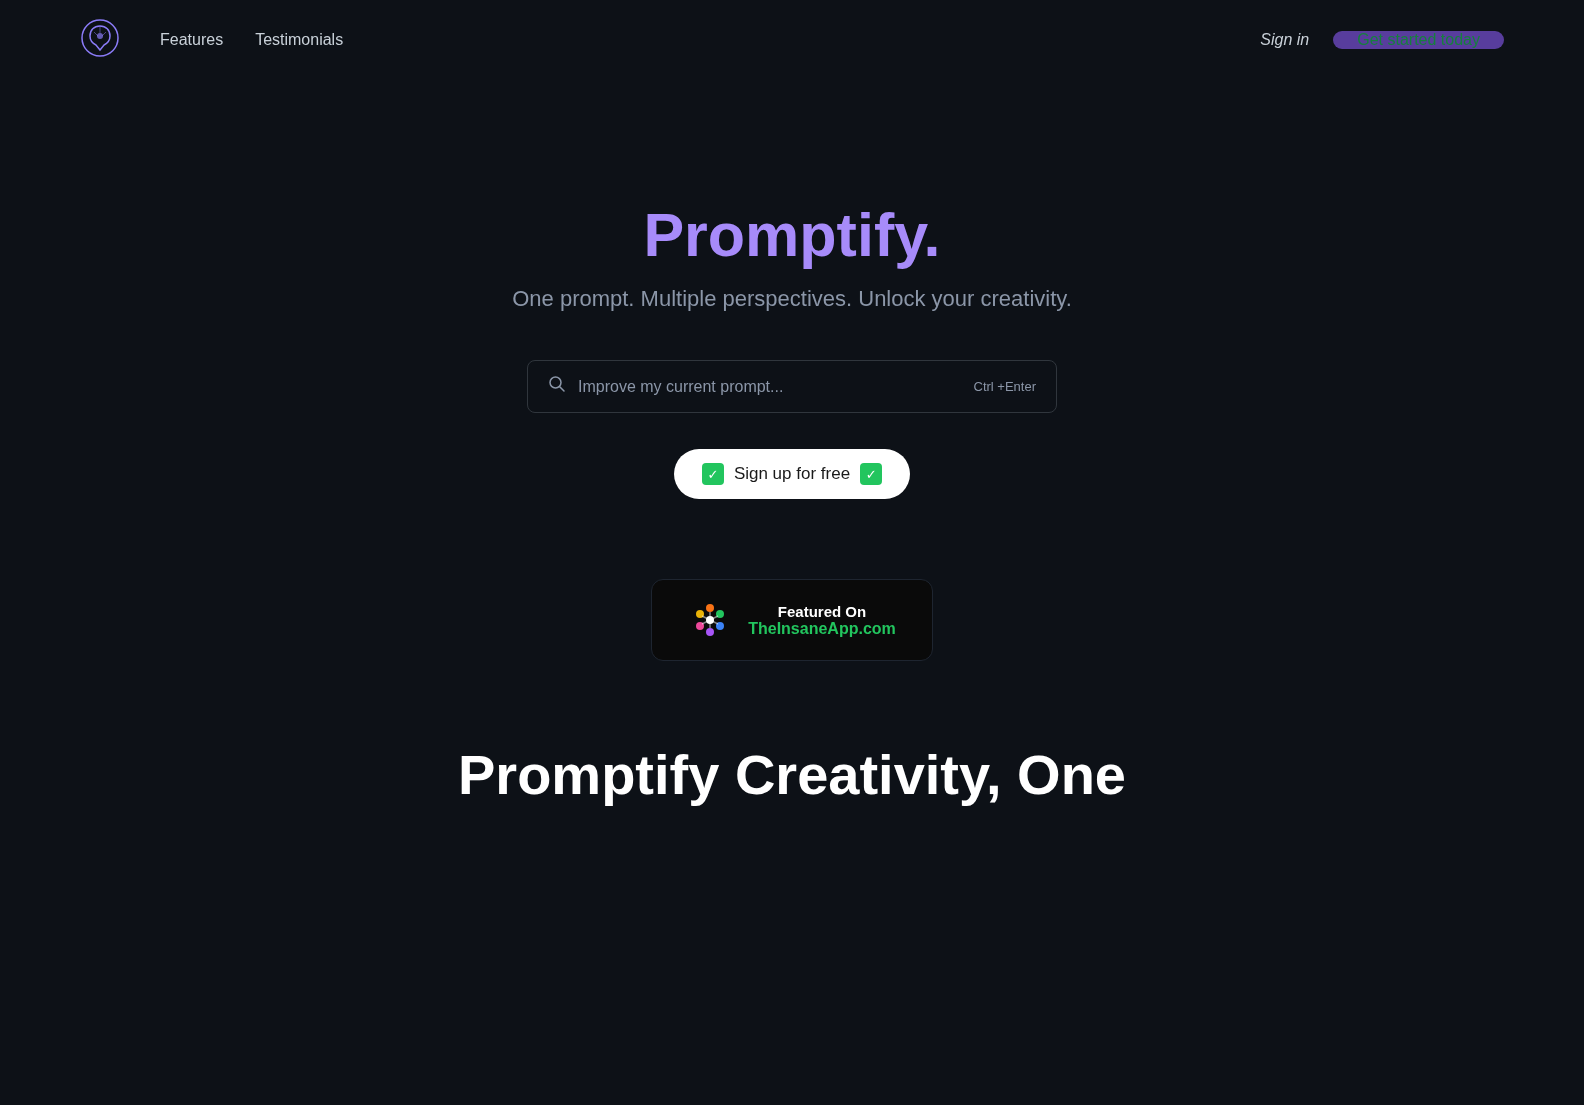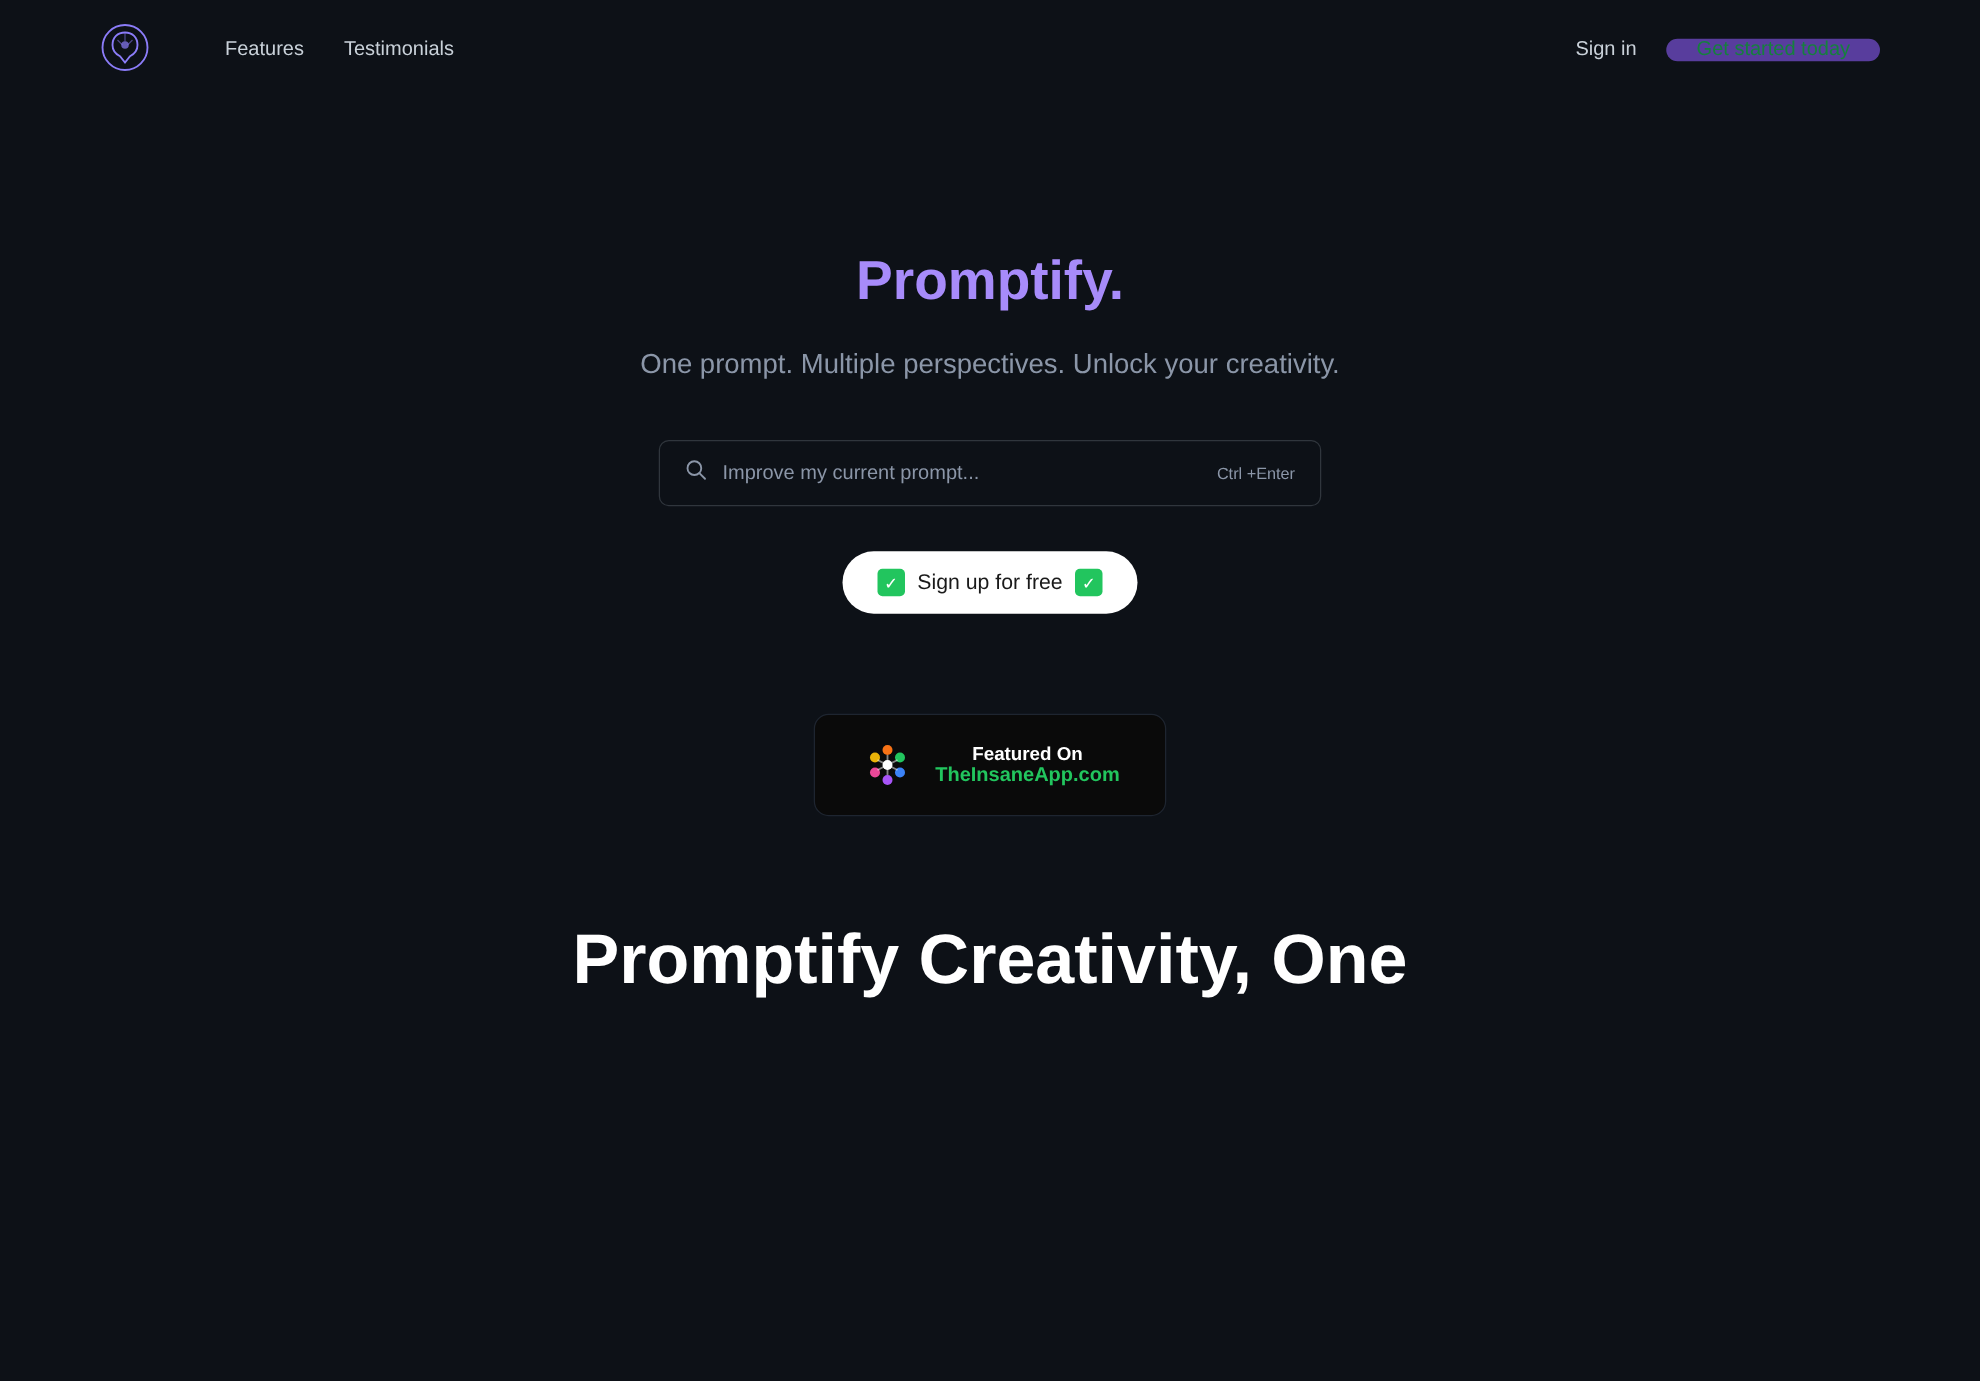--- a/index.html
+++ b/index.html
@@ -23,21 +23,21 @@
       align-items: center;
       justify-content: space-between;
       padding: 0 80px;
       height: 80px;
       background-color: #0d1117;
     }
 
     .nav-left {
       display: flex;
       align-items: center;
-      gap: 60px;
+      gap: 40px;
     }
 
     .logo-icon {
       width: 40px;
       height: 40px;
     }
 
     .nav-links {
       display: flex;
       gap: 32px;
@@ -55,20 +55,21 @@
       align-items: center;
       gap: 24px;
     }
 
     .sign-in {
       color: #c9d1d9;
       font-size: 16px;
       cursor: pointer;
       background: none;
       border: none;
+      font-style: italic;
     }
 
     .get-started-btn {
       background: rgba(139, 92, 246, 0.6);
       color: #15803d;
       border: none;
       border-radius: 24px;
       padding: 0 24px;
       font-size: 16px;
       cursor: pointer;
@@ -78,24 +79,24 @@
     
     .hero {
       display: flex;
       flex-direction: column;
       align-items: center;
       padding-top: 120px;
       padding-bottom: 60px;
     }
 
     .hero-title {
-      font-size: 44px;
+      font-size: 61px;
       font-weight: 700;
       color: #a78bfa;
-      margin-bottom: 28px;
+      margin-bottom: 16px;
       text-align: center;
     }
 
     .hero-subtitle {
       font-size: 22px;
       color: #8b96a8;
       margin-bottom: 48px;
       text-align: left;
     }
 

